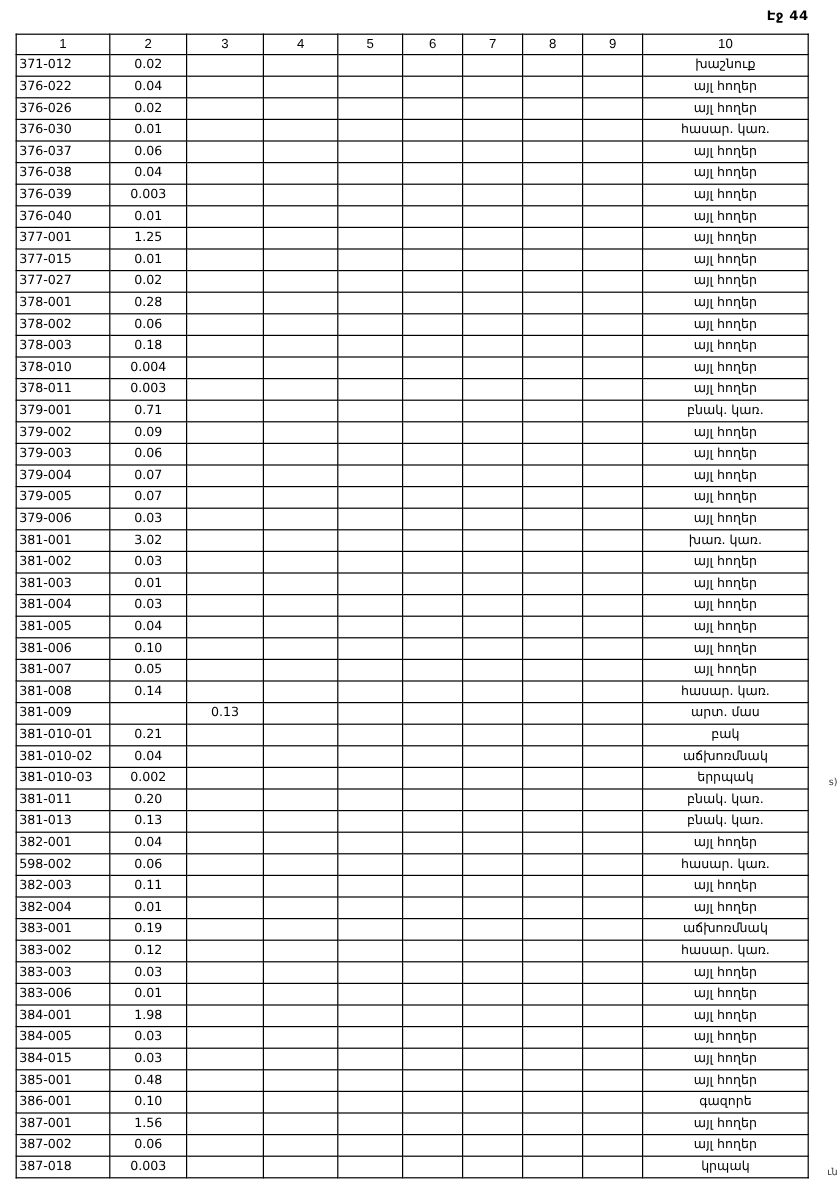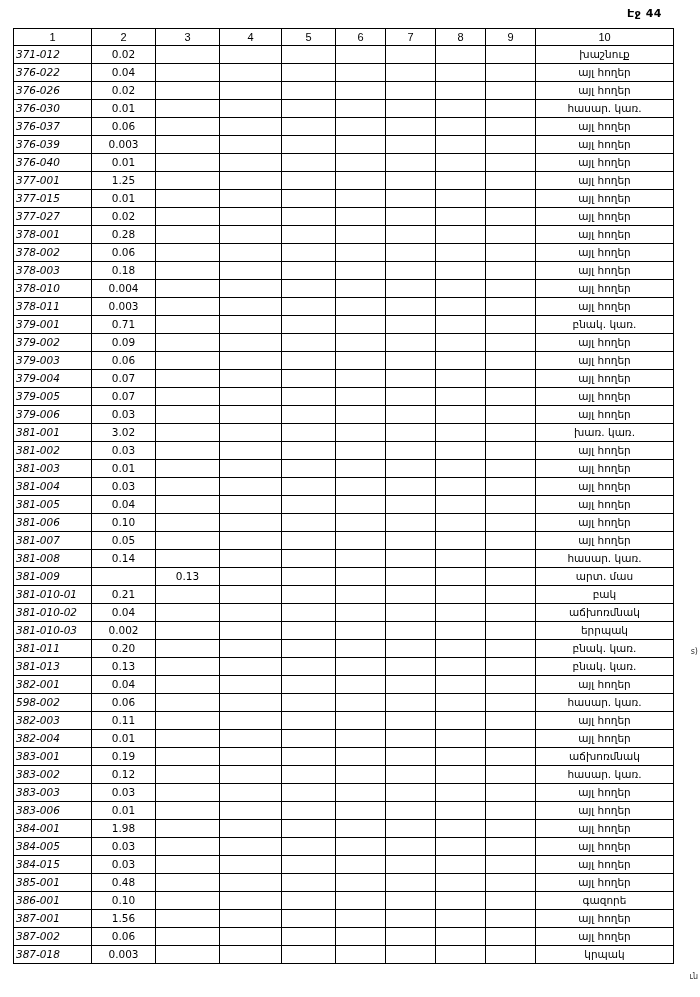--- a/index.html
+++ b/index.html
@@ -18,21 +18,21 @@
   .page {
     position: relative;
     width: 700px;
     height: 997px;
     box-sizing: border-box;
     padding: 0;
   }
   .page-header {
     position: absolute;
     top: 7px;
-    right: 38px;
+    right: 26px;
     font-size: 11px;
     font-weight: bold;
     letter-spacing: 0.5px;
     font-family: "DejaVu Sans", sans-serif;
     padding-left: 43px;
   }
   table.data {
     position: absolute;
     top: 28px;
     left: 13px;
@@ -66,21 +66,20 @@
   col.c7 { width: 50px; }
   col.c8 { width: 50px; }
   col.c9 { width: 50px; }
   col.c10 { width: 138px; }
 
   td.code {
     text-align: left;
     padding-left: 3px;
     font-size: 10.5px;
     font-family: "DejaVu Sans", sans-serif;
-    font-style: italic;
   }
   td.num {
     text-align: center;
     font-size: 10.5px;
     font-family: "DejaVu Sans", sans-serif;
   }
   td.blank {}
   td.note {
     text-align: center;
     padding-left: 3px;
@@ -184,20 +183,32 @@
           <td class="num"></td>
           <td class="blank"></td>
           <td class="blank"></td>
           <td class="blank"></td>
           <td class="blank"></td>
           <td class="blank"></td>
           <td class="blank"></td>
           <td class="note">այլ հողեր</td>
         </tr>
         <tr>
+          <td class="code">376-038</td>
+          <td class="num">0.04</td>
+          <td class="num"></td>
+          <td class="blank"></td>
+          <td class="blank"></td>
+          <td class="blank"></td>
+          <td class="blank"></td>
+          <td class="blank"></td>
+          <td class="blank"></td>
+          <td class="note">այլ հողեր</td>
+        </tr>
+        <tr>
           <td class="code">376-039</td>
           <td class="num">0.003</td>
           <td class="num"></td>
           <td class="blank"></td>
           <td class="blank"></td>
           <td class="blank"></td>
           <td class="blank"></td>
           <td class="blank"></td>
           <td class="blank"></td>
           <td class="note">այլ հողեր</td>

